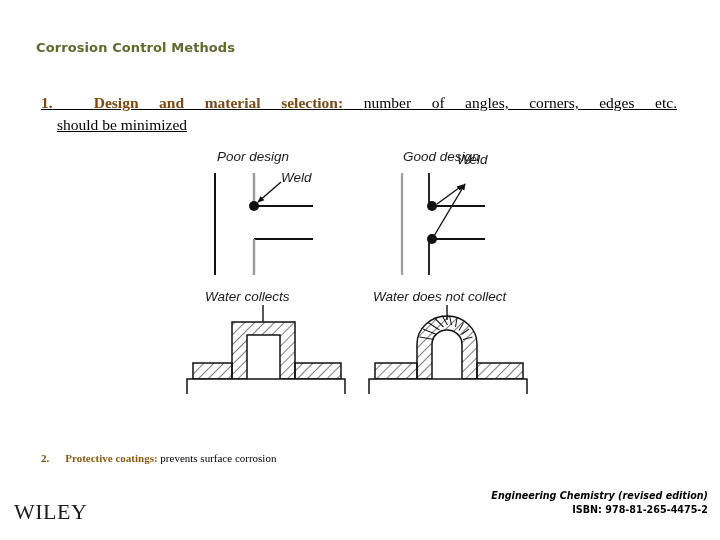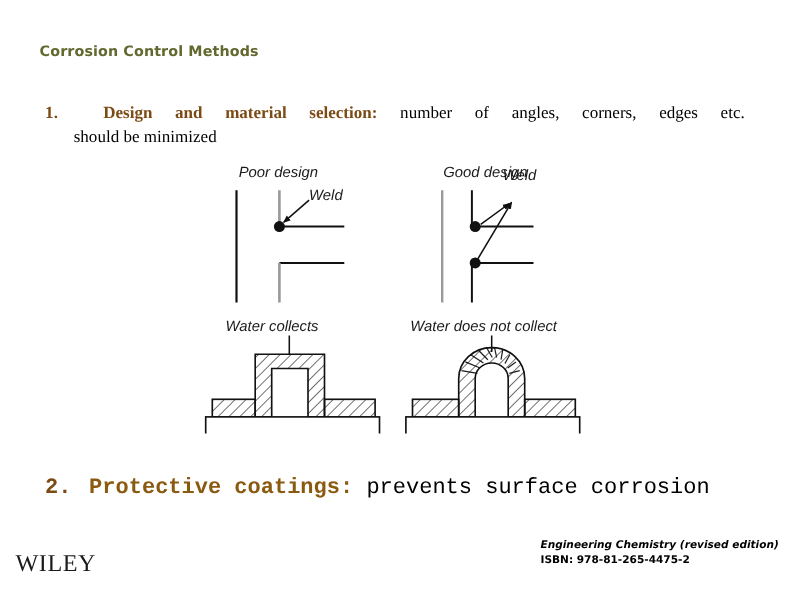--- a/index.html
+++ b/index.html
@@ -31,47 +31,48 @@
   
   #bullet-one {
     position: absolute;
     left: 41px;
     top: 92px;
     width: 636px;
     font-family: "Liberation Serif", serif;
     font-size: 15.5px;
     color: #000000;
     line-height: 1.42;
+    text-decoration: underline;
   }
   #bullet-one .num {
     font-weight: bold;
     color: #7c4a14;
   }
   #bullet-one .lead {
     font-weight: bold;
     color: #7c4a14;
   }
   #bullet-one-line1 {
     display: block;
     text-align: justify;
     text-align-last: justify;
     white-space: normal;
   }
   #bullet-one-line2 {
     display: block;
-    margin-left: 26px;
+    margin-left: 16px;
   }
 
   
   #bullet-two {
     position: absolute;
     left: 41px;
-    top: 432px;
-    font-family: Liberation Mono, monospace;
-    font-size: 20px;
+    top: 452px;
+    font-family: Liberation Serif, serif;
+    font-size: 11px;
     color: #000000;
     white-space: nowrap;
   }
   #bullet-two .num {
     font-weight: bold;
     color: #7c4a14;
     margin-right: 16px;
   }
   #bullet-two .lead {
     font-weight: bold;
@@ -100,20 +101,21 @@
     color: #1a1a1a;
     font-variant: small-caps;
     text-transform: lowercase;
   }
   #wiley-logo::first-letter { font-size: 1em; }
 
   #footer-credits {
     position: absolute;
     right: 12px;
     top: 489px;
+    text-align: right;
     font-family: "DejaVu Sans", sans-serif;
     font-size: 9.6px;
     color: #000000;
     line-height: 1.42;
   }
   #footer-credits .book {
     font-style: italic;
     font-weight: bold;
   }
   #footer-credits .isbn { font-weight: bold; }

